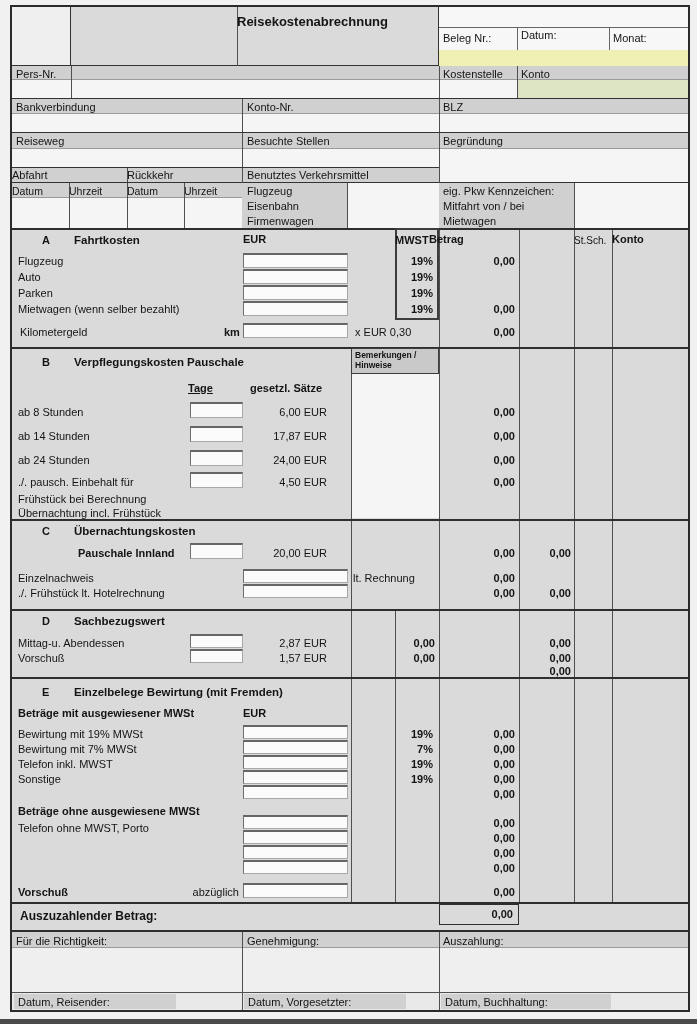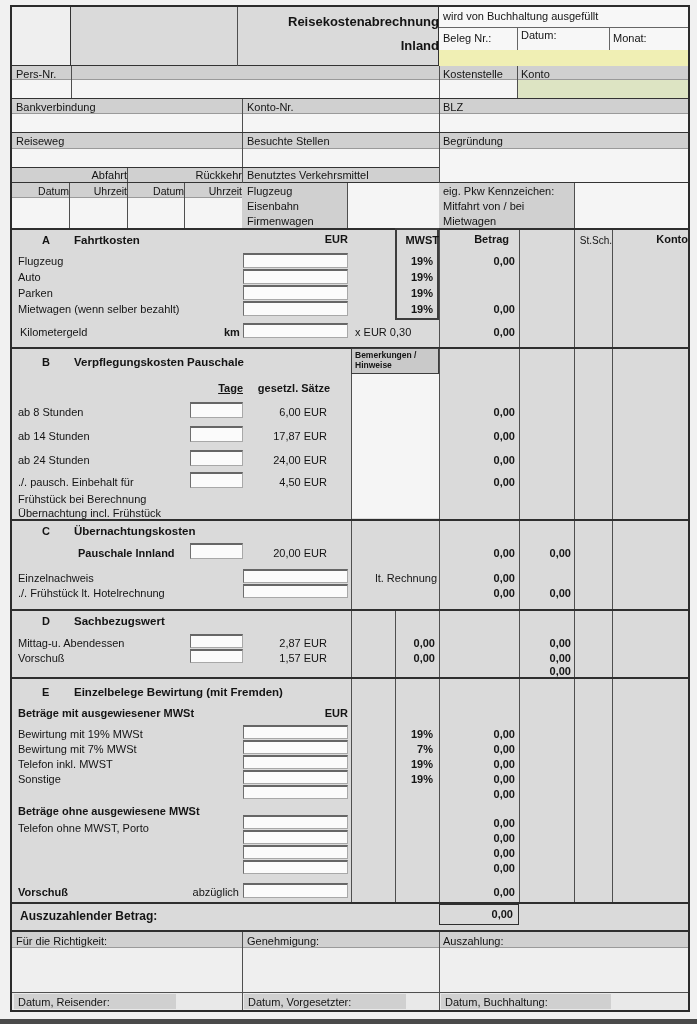--- a/index.html
+++ b/index.html
@@ -1,43 +1,41 @@
 <!DOCTYPE html>
 <html><head>
 <meta charset="utf-8">
 <style>
   html,body{margin:0;padding:0}
   body{width:697px;height:1024px;position:relative;background:#f1f1f1;
        font-family:"Liberation Sans",sans-serif;color:#141414;overflow:hidden}
   .c{position:absolute;box-sizing:border-box;font-size:11px;line-height:1.15;white-space:nowrap}
   .b{font-weight:bold}
-  .ctr{text-align:right}
+  .ctr{text-align:left}
   .rt{text-align:right}
   .strip{background:#d0d0d0}
   .white{background:#f5f5f5}
   .inp{background:#fbfbfb;border:1px solid #a8a8a8;border-top:2px solid #666;border-left-color:#6e6e6e}
   .val{font-weight:bold;text-align:right}
   .vl{position:absolute;width:1px;background:#4f4f4f}
   .hl{position:absolute;height:1px;background:#4f4f4f}
   .form{position:absolute;left:10px;top:5px;width:676px;height:1003px;
         border:2px solid #2b2b2b;background:#dadada}
 </style>
 </head>
 <body>
 
 <div class="form">
 
   <div class="c" style="left:0;top:0;width:59px;height:59px;background:#efefef;border-right:1px solid #333;border-bottom:1px solid #333"></div>
   <div class="c" style="left:59px;top:0;width:368px;height:59px;border-right:1px solid #333;border-bottom:1px solid #333"></div>
   <div class="vl" style="left:225px;top:0;height:59px"></div>
   <div class="c b ctr" style="left:225px;top:8px;width:202px;font-size:13px">Reisekostenabrechnung</div>
-  <div class="c b ctr" style="left:225px;top:32px;width:202px;font-size:13px">Inland</div>
 
   <div class="c" style="left:427px;top:0;width:249px;height:59px;background:#f7f7f7;border-bottom:1px solid #333"></div>
-  <div class="c" style="left:431px;top:3px;width:242px">wird von Buchhaltung ausgefüllt</div>
   <div class="hl" style="left:427px;top:20px;width:249px;background:#666"></div>
   <div class="c" style="left:431px;top:25px;width:70px">Beleg Nr.:</div>
   <div class="c" style="left:509px;top:22px;width:60px">Datum:</div>
   <div class="c" style="left:601px;top:25px;width:60px">Monat:</div>
   <div class="vl" style="left:505px;top:20px;height:39px;background:#666"></div>
   <div class="vl" style="left:597px;top:20px;height:39px;background:#666"></div>
   <div class="c" style="left:427px;top:43px;width:78px;height:16px;background:#f0efb4"></div>
   <div class="c" style="left:505px;top:43px;width:92px;height:16px;background:#f0efb4"></div>
   <div class="c" style="left:597px;top:43px;width:79px;height:16px;background:#f0efb4"></div>
 

